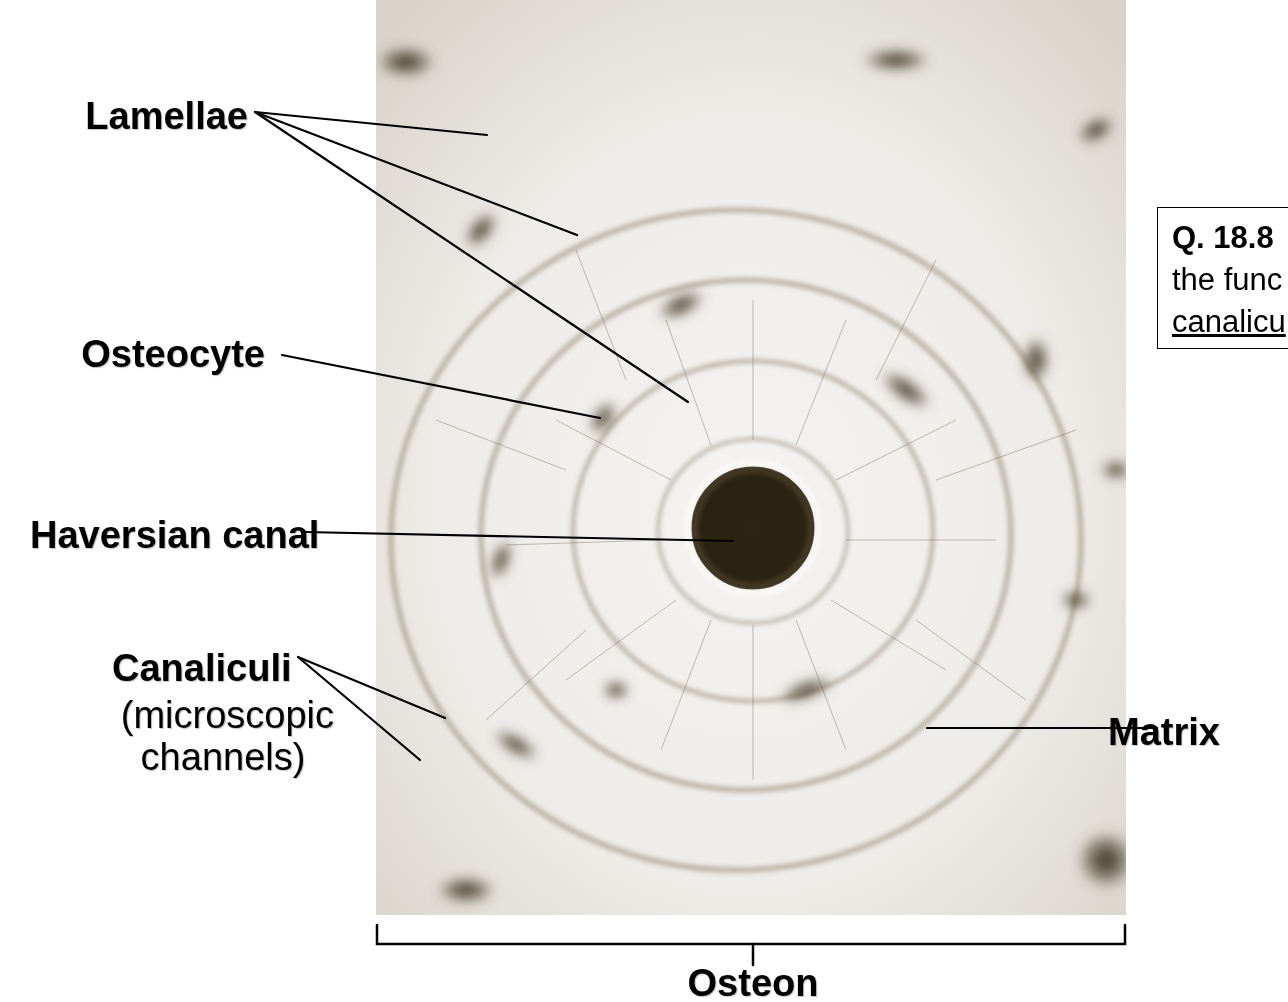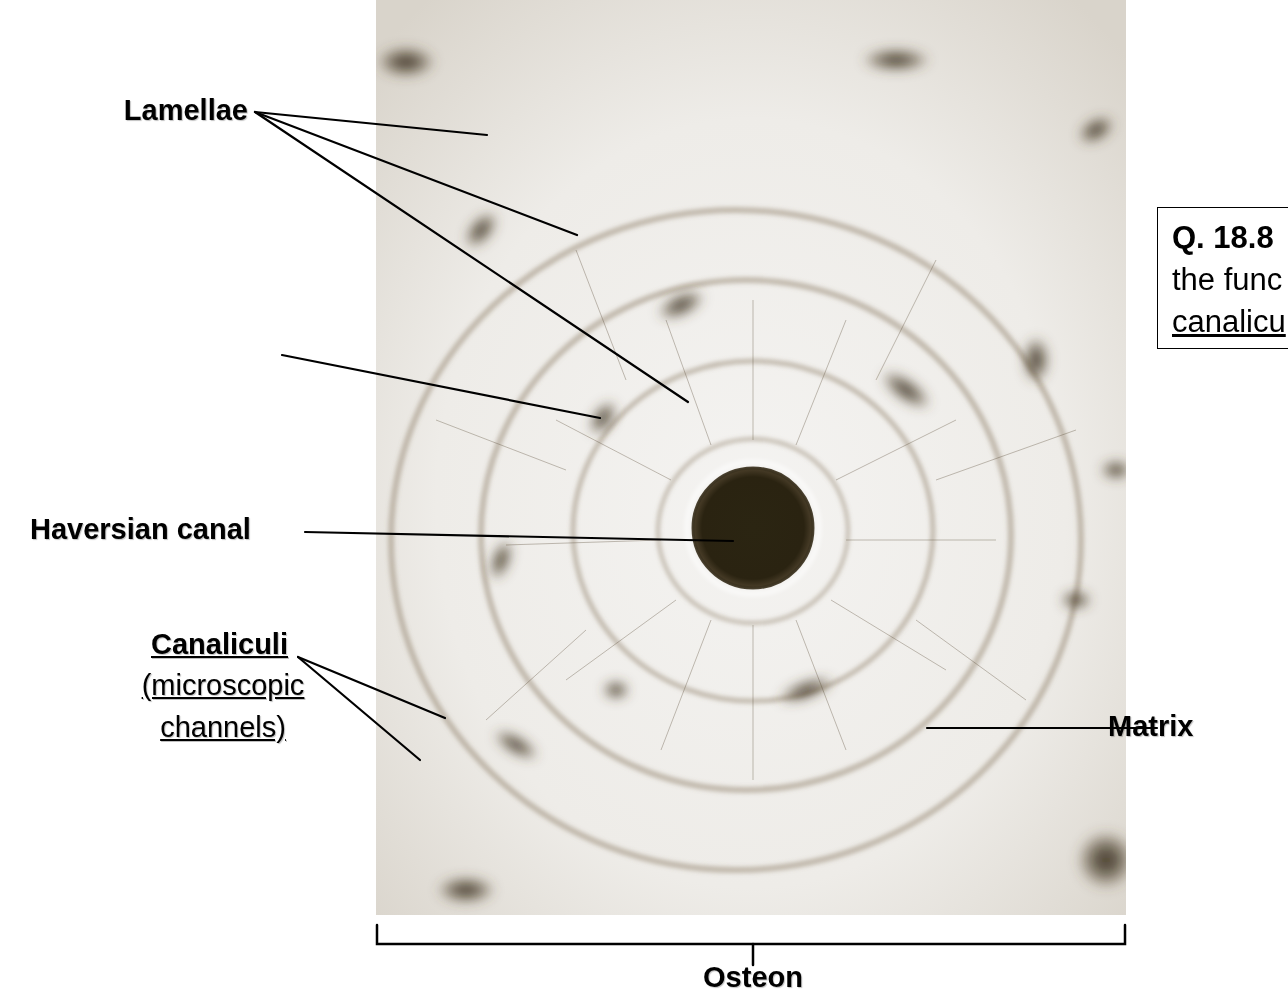--- a/index.html
+++ b/index.html
@@ -1,21 +1,21 @@
 <!DOCTYPE html>
 <html><head>
 <meta charset="utf-8">
 <style>
   html, body { margin: 0; padding: 0; background: #ffffff; }
   body { width: 1288px; height: 1002px; position: relative; overflow: hidden;
          font-family: "Liberation Sans", sans-serif; color: #000; }
   .photo { position: absolute; left: 376px; top: 0; width: 750px; height: 915px; overflow: hidden;
            background: #eceae6; }
   .photo svg { display: block; }
-  .label { position: absolute; font-size: 29px; line-height: 1.33; color: #000;
+  .label { position: absolute; font-size: 38px; line-height: 1.33; color: #000;
            text-shadow: 1px 1px 1px rgba(0,0,0,0.25); white-space: nowrap; }
   .label b { font-weight: bold; }
   .right { text-align: right; }
   .center { text-align: center; }
   .overlay { position: absolute; left: 0; top: 0; width: 1288px; height: 1002px; pointer-events: none; }
   .qbox { position: absolute; left: 1157px; top: 207px; width: 140px; height: 142px;
           border: 1.5px solid #000; box-sizing: border-box; padding: 9px 0 0 14px; overflow: hidden; }
   .qbox .q-line { font-size: 31px; line-height: 42px; white-space: nowrap; }
   .qbox .q-title { font-weight: bold; }
   .qbox .q-u { text-decoration: underline; }
@@ -107,29 +107,30 @@
     <path d="M377 925 L377 944 L1125 944 L1125 925" stroke-width="2.5"></path>
     <line x1="753" y1="944" x2="753" y2="965" stroke-width="2.5"></line>
   </g>
 </svg>
 
 <div class="label right" style="right:1040px; top:91px;">
   <b>Lamellae</b>
 </div>
 
 <div class="label right" style="right:1023px; top:329px;">
+  <div><b>Osteocyte</b></div>
 </div>
 
 <div class="label" style="left:30px; top:510px;">
   <b>Haversian canal</b>
 </div>
 
-<div class="label center" style="left:112px; top:625px; width:222px;text-decoration:underline;">
+<div class="label center" style="left:112px; top:643px; width:222px;">
   <div style="text-align:right; padding-right:46px;"><b>Canaliculi</b></div>
-  <div style="line-height:42px;">(microscopic</div>
+  <div style="line-height:42px;text-align:right;">(microscopic</div>
   <div style="line-height:42px;">channels)</div>
 </div>
 
 <div class="label" style="left:1108px; top:707px;">
   <b>Matrix</b>
 </div>
 
 <div class="label center" style="left:653px; top:958px; width:200px;">
   <b>Osteon</b>
 </div>

